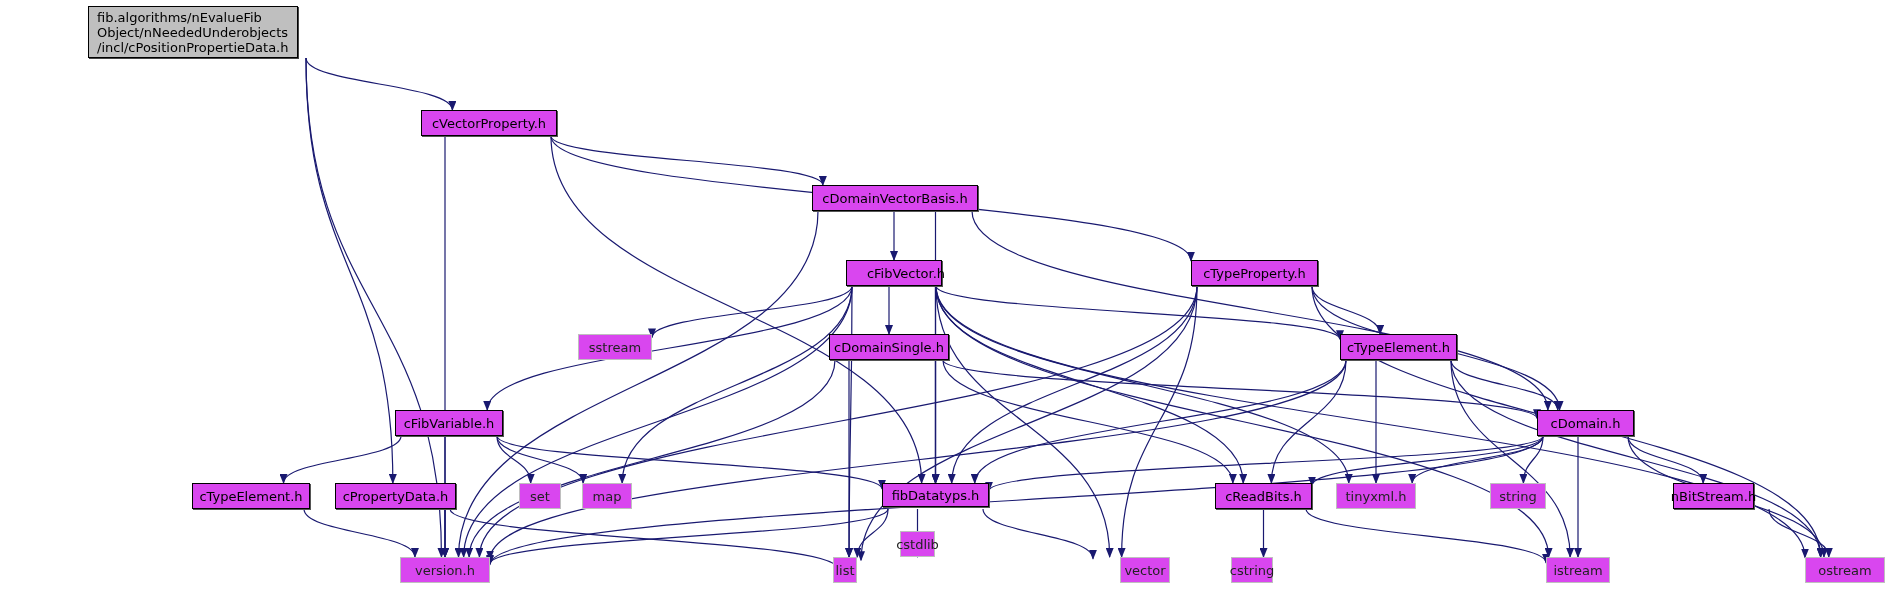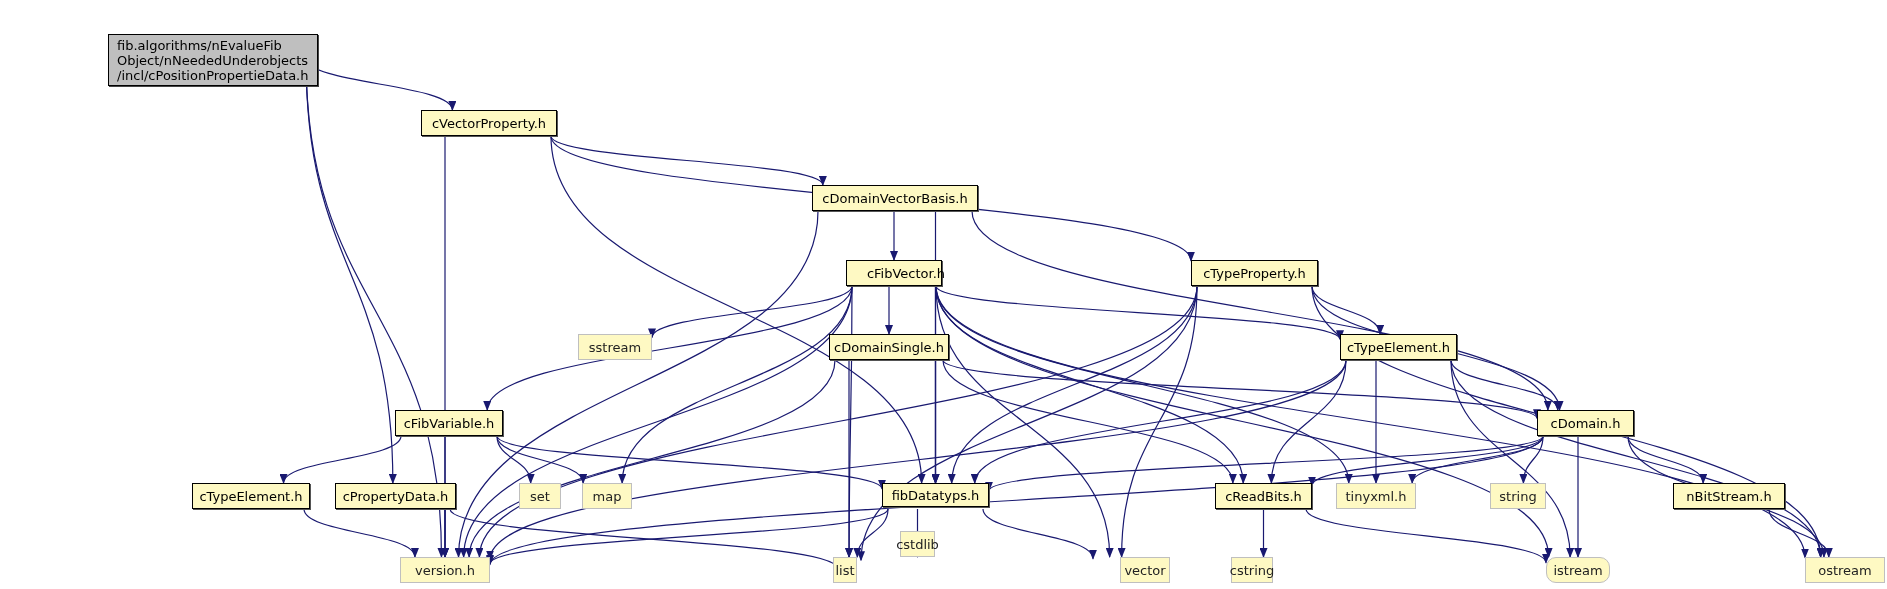--- a/index.html
+++ b/index.html
@@ -8,21 +8,21 @@
       width: 1887px;
       height: 589px;
       overflow: hidden;
       background: #ffffff;
       font-family: "DejaVu Sans", sans-serif;
     }
     svg#edges { position: absolute; left: 0; top: 0; width: 1887px; height: 589px; }
     .node {
       position: absolute;
       box-sizing: border-box;
-      background: #fef9c3;
+      background: #d946ef;
       border: 1px solid #000000;
       box-shadow: 1px 1px 0 #555;
       font-size: 13px;
       color: #000;
       display: flex;
       align-items: center;
       justify-content: center;
       white-space: nowrap;
       cursor: pointer;
     }
@@ -114,41 +114,41 @@
       <path d="M450,509 C450,538.5827067669172 837,538.5827067669172 837,568.1654135338346" fill="none" stroke="#191970" stroke-width="1.2" marker-end="url(#arrow)"></path>
       <path d="M888,509 C888,536.4018058690745 490,536.4018058690745 490,563.803611738149" fill="none" stroke="#191970" stroke-width="1.2" marker-end="url(#arrow)"></path>
       <path d="M888,509 C888,533 857.311475409836,533 857.311475409836,557" fill="none" stroke="#191970" stroke-width="1.2" marker-end="url(#arrow)"></path>
       <path d="M917.5,509 C917.5,533 917.5,533 917.5,557" fill="none" stroke="#191970" stroke-width="1.2" marker-end="url(#arrow)"></path>
       <path d="M983,509 C983,533.8518518518518 1093,533.8518518518518 1093,558.7037037037037" fill="none" stroke="#191970" stroke-width="1.2" marker-end="url(#arrow)"></path>
       <path d="M1263.5,509 C1263.5,533 1263.5,533 1263.5,557" fill="none" stroke="#191970" stroke-width="1.2" marker-end="url(#arrow)"></path>
       <path d="M1306,509 C1306,535.9117647058824 1546,535.9117647058824 1546,562.8235294117648" fill="none" stroke="#191970" stroke-width="1.2" marker-end="url(#arrow)"></path>
       <path d="M1769,509 C1769,533 1828.8032786885246,533 1828.8032786885246,557" fill="none" stroke="#191970" stroke-width="1.2" marker-end="url(#arrow)"></path>
     </svg>
 
-  <div class="node root" style="left: 108px; top: 6px; width: 210px; height: 52px; margin-top: 28px;">fib.algorithms/nEvalueFib
+  <div class="node root" style="left: 88px; top: 6px; width: 210px; height: 52px;">fib.algorithms/nEvalueFib
 Object/nNeededUnderobjects
 /incl/cPositionPropertieData.h</div>
   <div class="node" style="left: 421px; top: 110px; width: 136px; height: 26px;">cVectorProperty.h</div>
   <div class="node" style="left: 812px; top: 185px; width: 166px; height: 26px;">cDomainVectorBasis.h</div>
   <div class="node" style="left: 846px; top: 260px; width: 96px; height: 26px; padding-left: 24px;">cFibVector.h</div>
   <div class="node" style="left: 1191px; top: 260px; width: 127px; height: 26px;">cTypeProperty.h</div>
   <div class="node external" style="left: 578px; top: 334px; width: 74px; height: 26px;">sstream</div>
   <div class="node" style="left: 829px; top: 334px; width: 120px; height: 26px;">cDomainSingle.h</div>
   <div class="node" style="left: 1340px; top: 334px; width: 117px; height: 26px;">cTypeElement.h</div>
   <div class="node" style="left: 395px; top: 410px; width: 108px; height: 26px;">cFibVariable.h</div>
   <div class="node" style="left: 1537px; top: 410px; width: 97px; height: 26px;">cDomain.h</div>
   <div class="node" style="left: 192px; top: 483px; width: 118px; height: 26px;">cTypeElement.h</div>
   <div class="node" style="left: 335px; top: 483px; width: 121px; height: 26px;">cPropertyData.h</div>
   <div class="node external" style="left: 519px; top: 483px; width: 42px; height: 26px;">set</div>
   <div class="node external" style="left: 582px; top: 483px; width: 50px; height: 26px;">map</div>
   <div class="node" style="left: 882px; top: 483px; width: 107px; height: 24px;">fibDatatyps.h</div>
   <div class="node" style="left: 1215px; top: 483px; width: 97px; height: 26px;">cReadBits.h</div>
   <div class="node external" style="left: 1336px; top: 483px; width: 80px; height: 26px;">tinyxml.h</div>
   <div class="node external" style="left: 1490px; top: 483px; width: 56px; height: 26px;">string</div>
-  <div class="node" style="left: 1673px; top: 483px; width: 112px; height: 26px;">nBitStream.h</div>
+  <div class="node" style="left: 1673px; top: 483px; width: 81px; height: 26px;">nBitStream.h</div>
   <div class="node external" style="left: 400px; top: 557px; width: 90px; height: 26px;">version.h</div>
   <div class="node external" style="left: 833px; top: 557px; width: 24px; height: 26px;">list</div>
   <div class="node external" style="left: 900px; top: 531px; width: 35px; height: 26px; text-align: center;">cstdlib</div>
   <div class="node external" style="left: 1093px; top: 557px; width: 50px; height: 26px; margin-left: 27px;">vector</div>
   <div class="node external" style="left: 1231px; top: 557px; width: 42px; height: 26px;">cstring</div>
-  <div class="node external" style="left: 1546px; top: 557px; width: 64px; height: 26px; border-radius: 10px;">istream</div>
+  <div class="node external" style="left: 1546px; top: 557px; width: 64px; height: 26px;">istream</div>
   <div class="node external" style="left: 1805px; top: 557px; width: 80px; height: 26px;">ostream</div>
 </div>
 
 </body></html>

